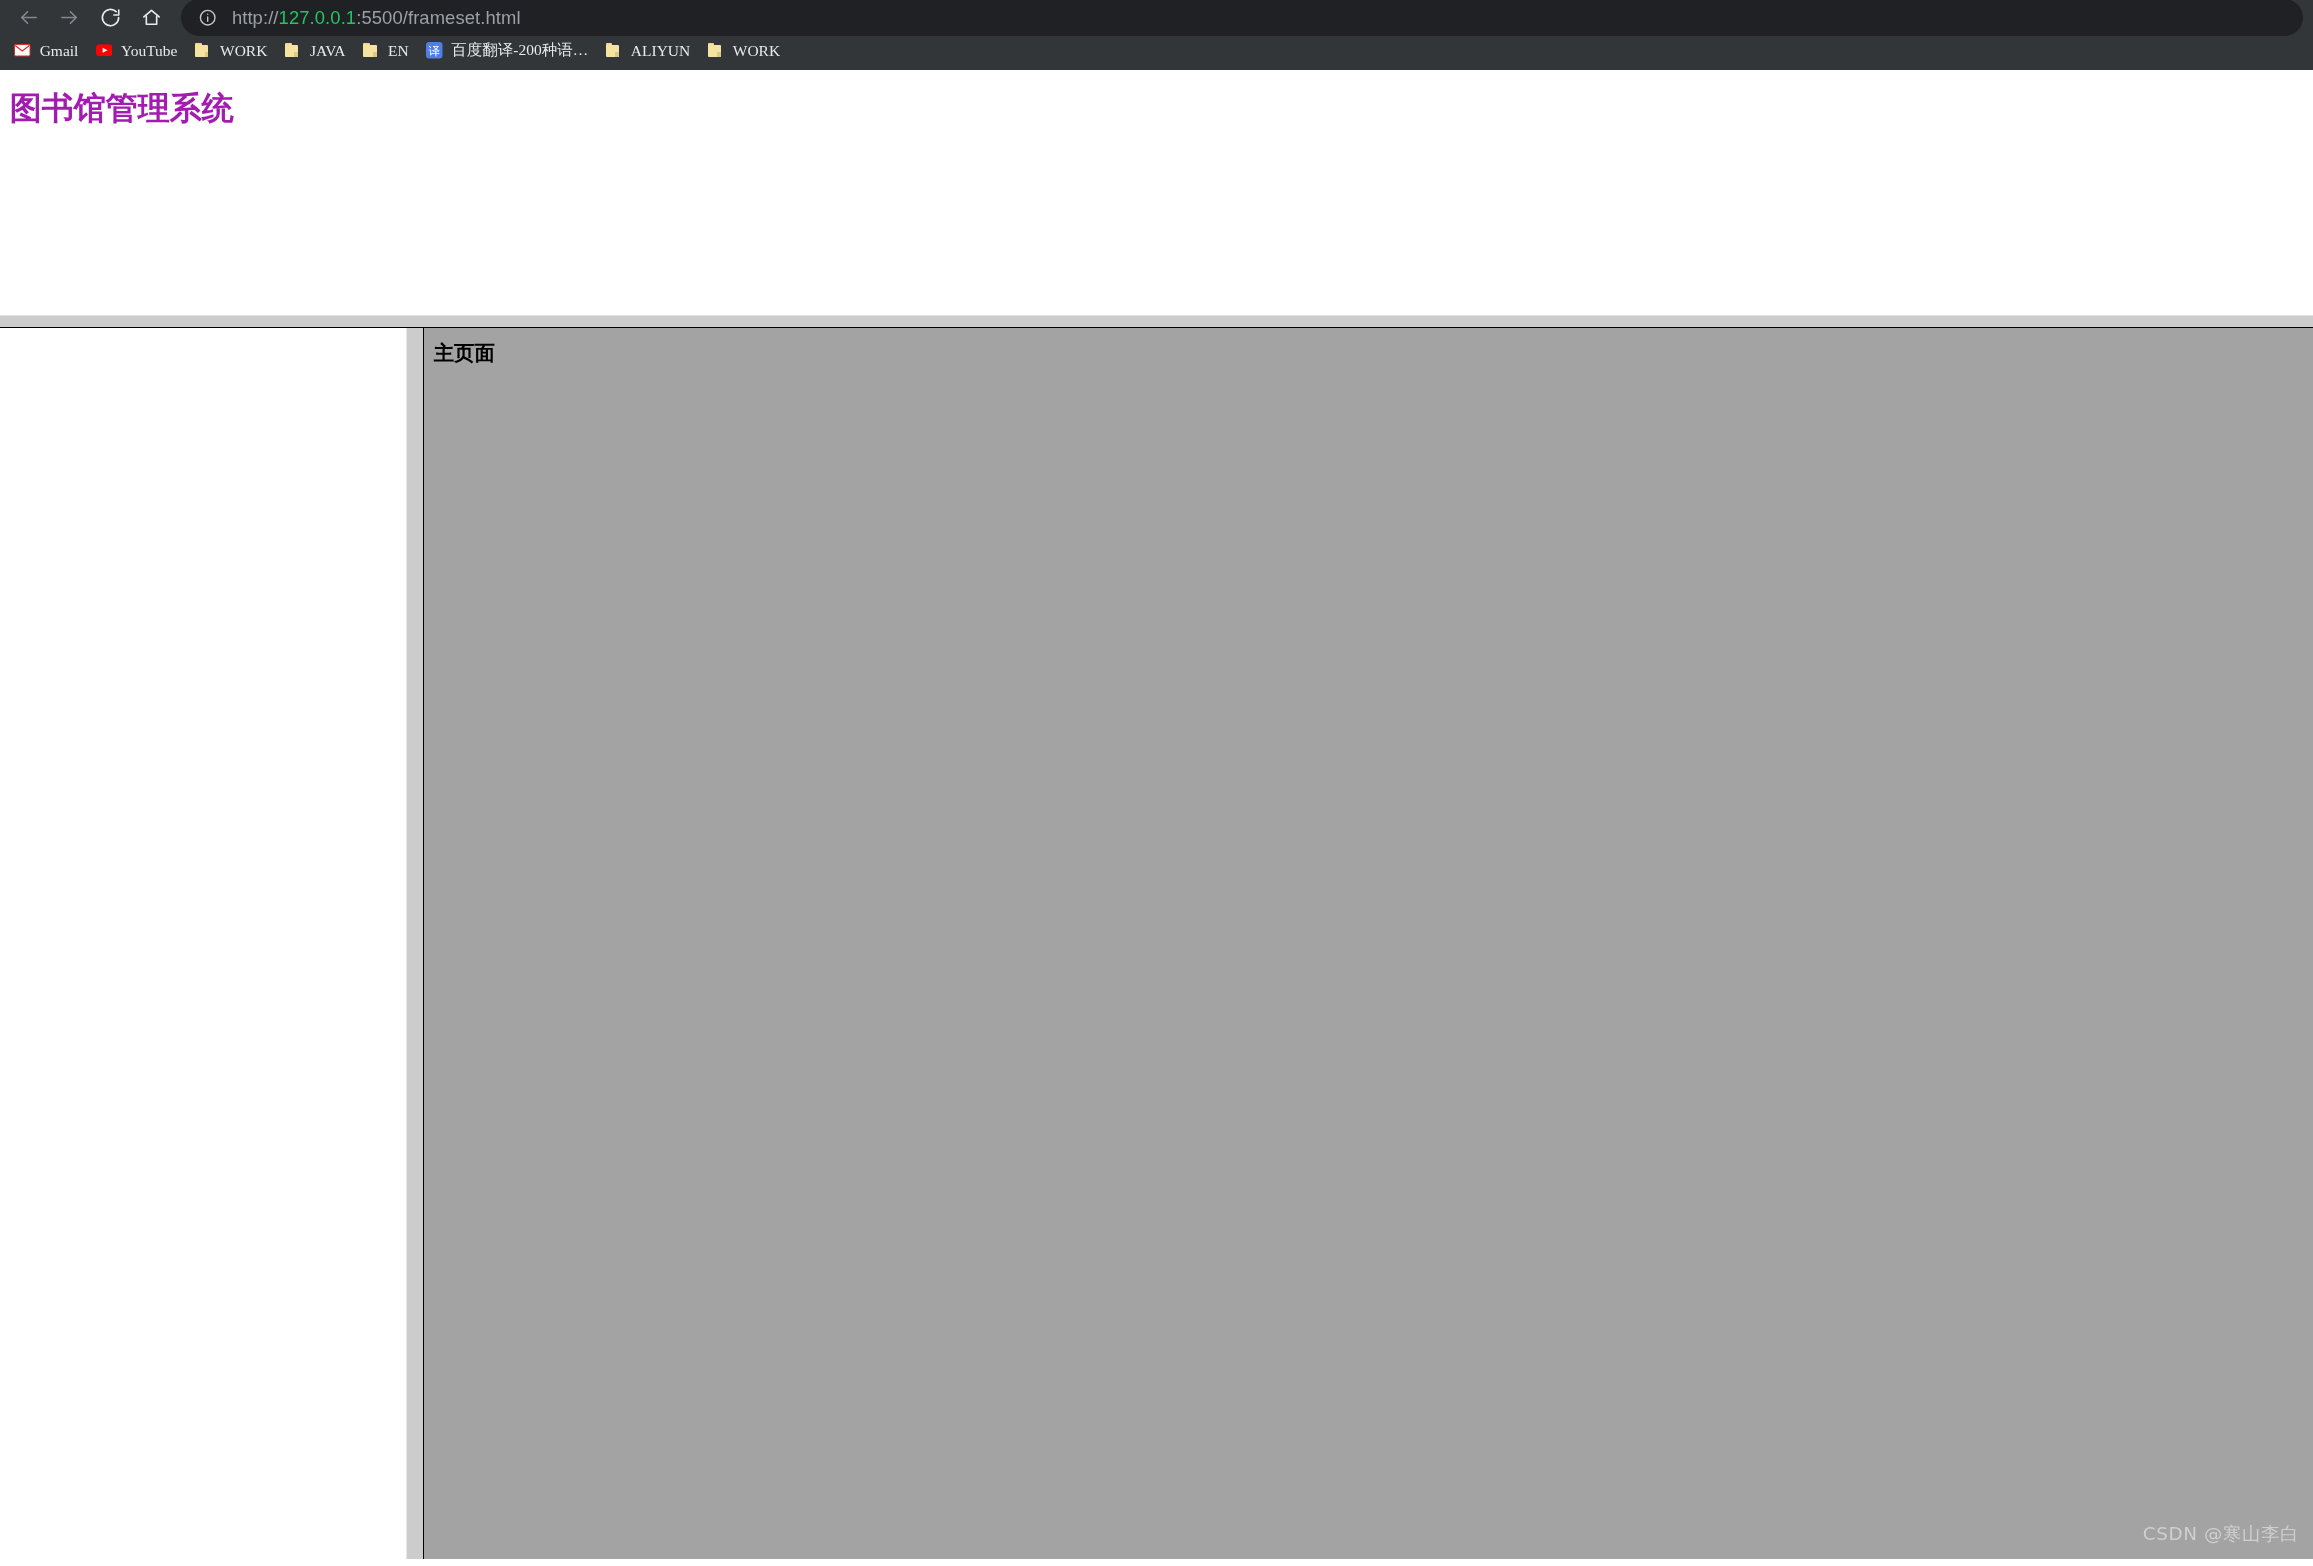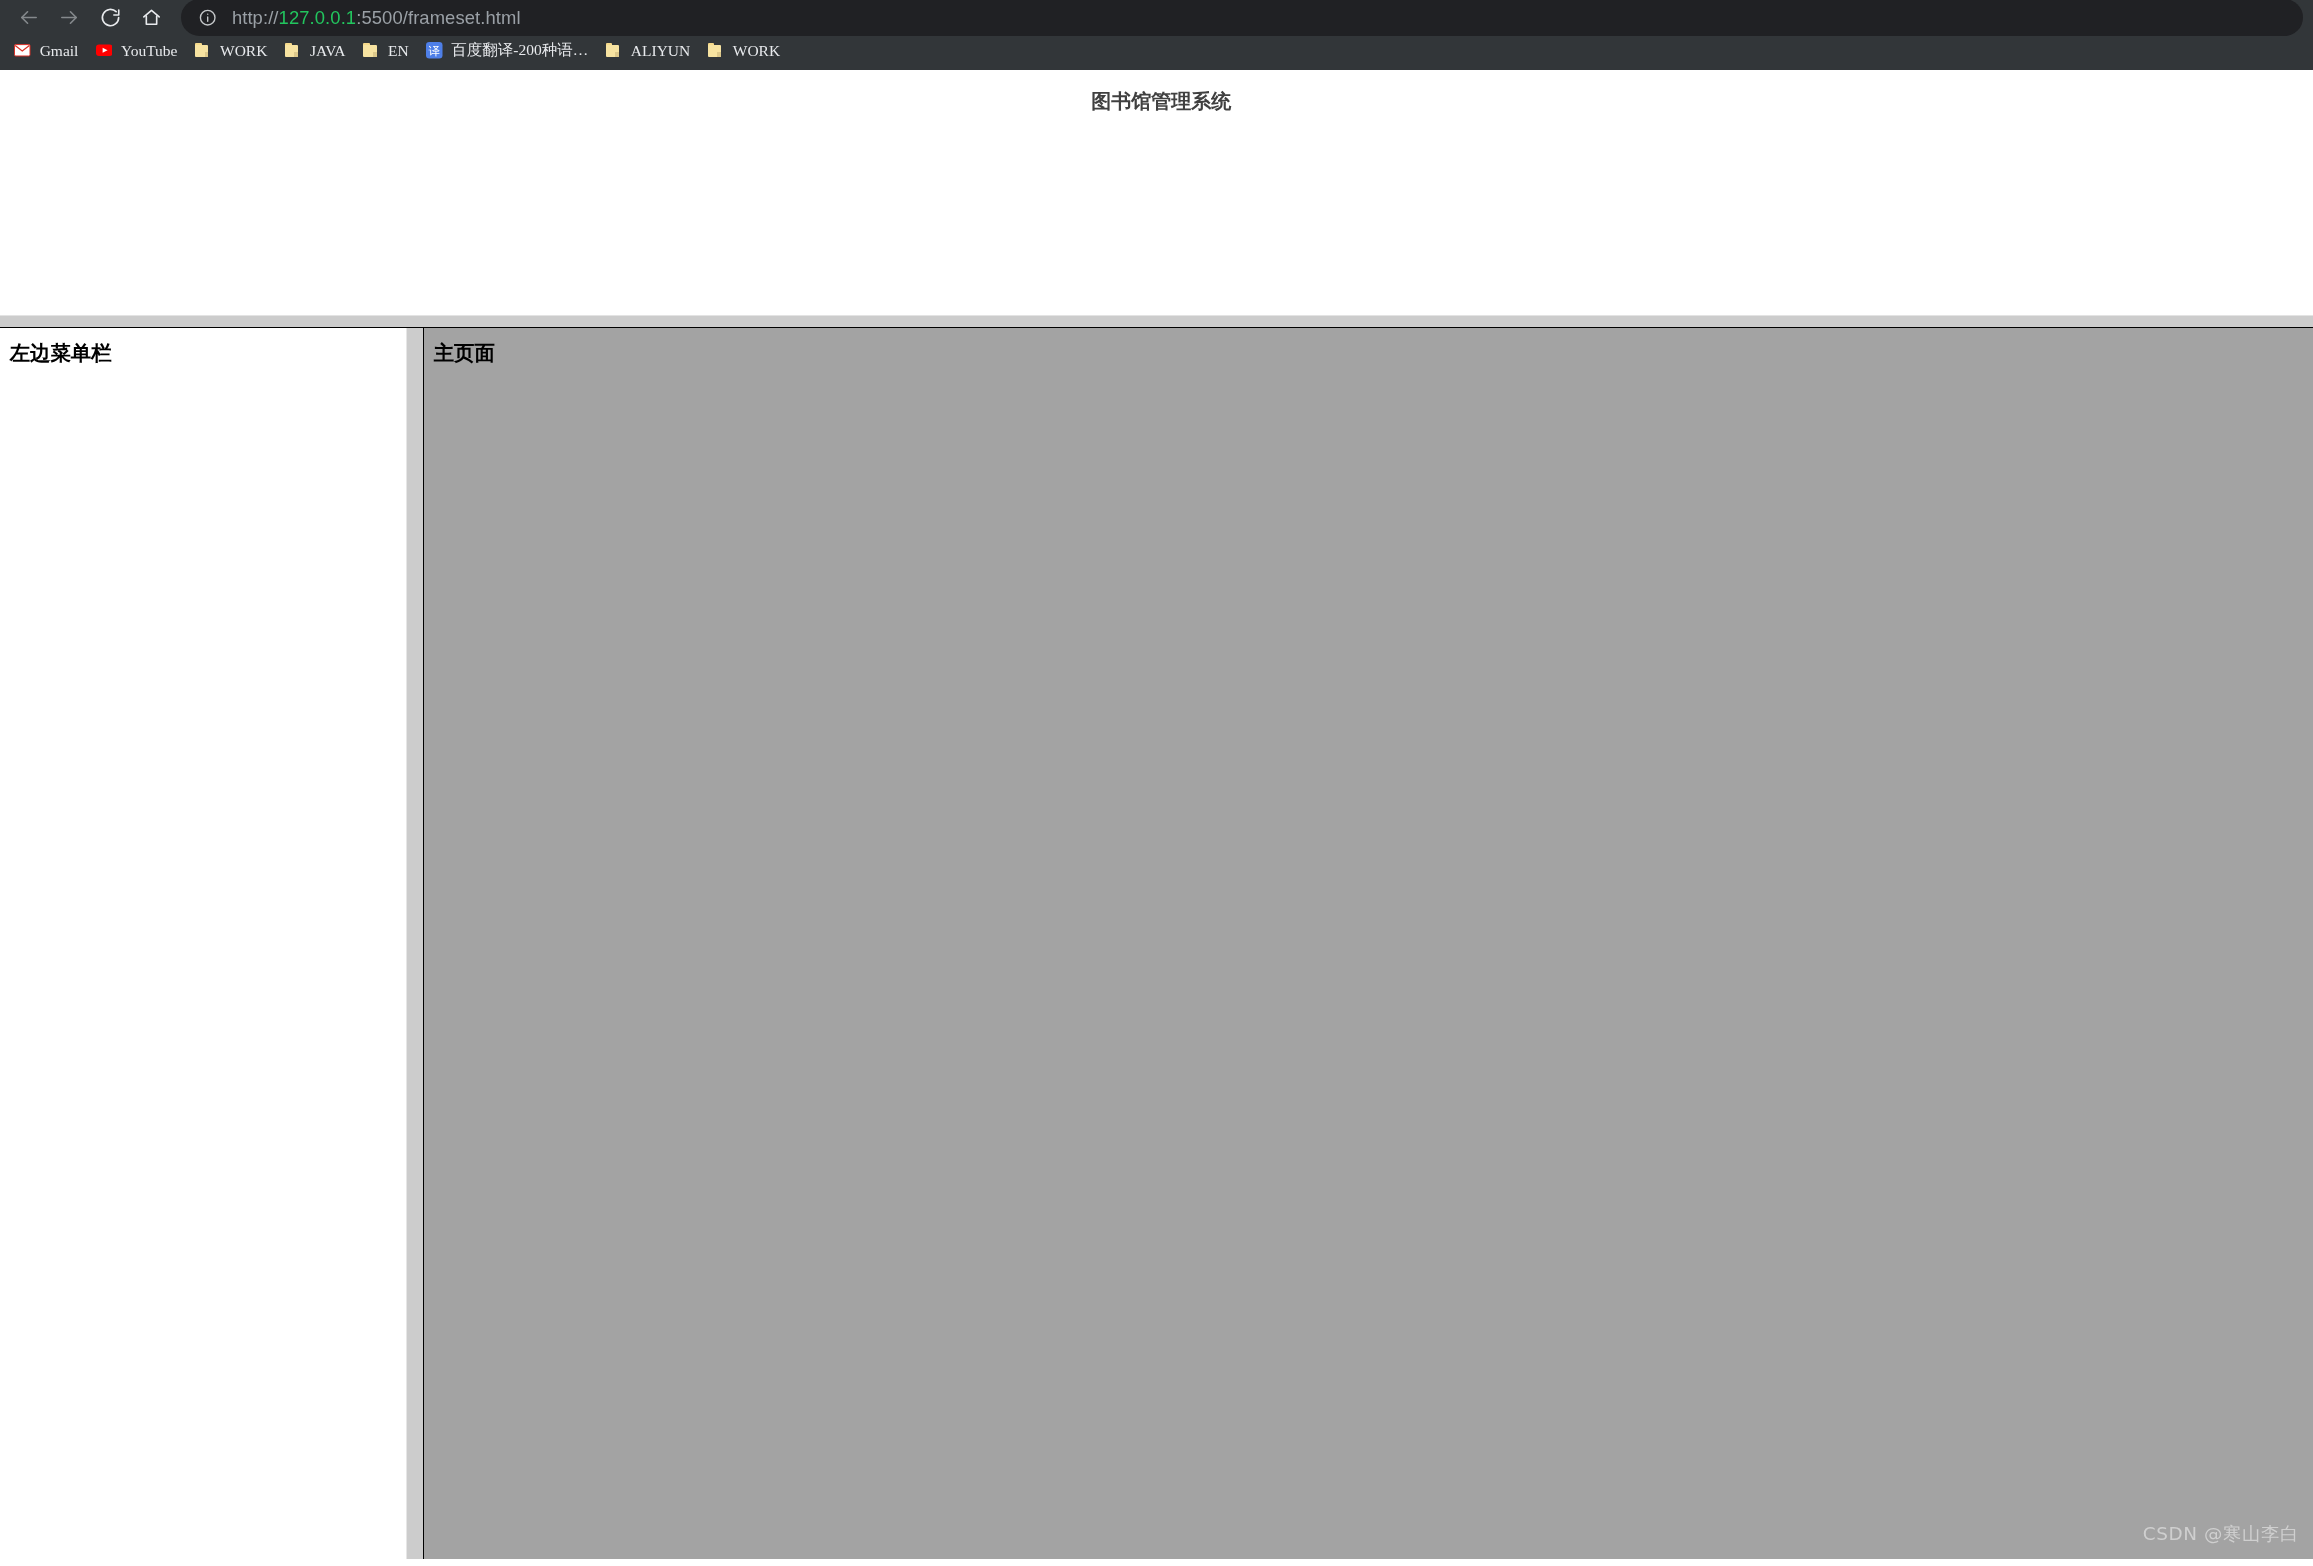--- a/index.html
+++ b/index.html
@@ -150,26 +150,25 @@
     position: absolute;
     left: 0; top: 0;
     width: 100%;
     height: 245px;
     background: #ffffff;
     overflow: hidden;
   }
   .frame-top h1 {
     margin: 0;
     padding: 19.4px 0 0 9.7px;
-    font-size: 20px;
+    font-size: 32px;
     line-height: 1.2;
     font-weight: bold;
-    color: #404040;
+    color: #a21caf;
     font-family: "DejaVu Sans", "Liberation Sans", sans-serif;
-    text-align: center;
   }
 
   
   .splitter-h {
     position: absolute;
     left: 0;
     top: 245px;
     width: 100%;
     height: 13.6px;
     background: #cccccc;
@@ -388,23 +387,20 @@
 <div class="page-viewport">
 
   <div class="frame-top">
     <h1>图书馆管理系统</h1>
   </div>
 
   <div class="splitter-h"></div>
 
   <div class="frame-bottom">
 
-    <div class="frame-left">
-      <p class="frame-heading">左边菜单栏</p>
-    </div>
 
     <div class="splitter-v"></div>
 
     <div class="frame-main">
       <p class="frame-heading">主页面</p>
     </div>
 
   </div>
 
   <div class="watermark">CSDN @寒山李白</div>

